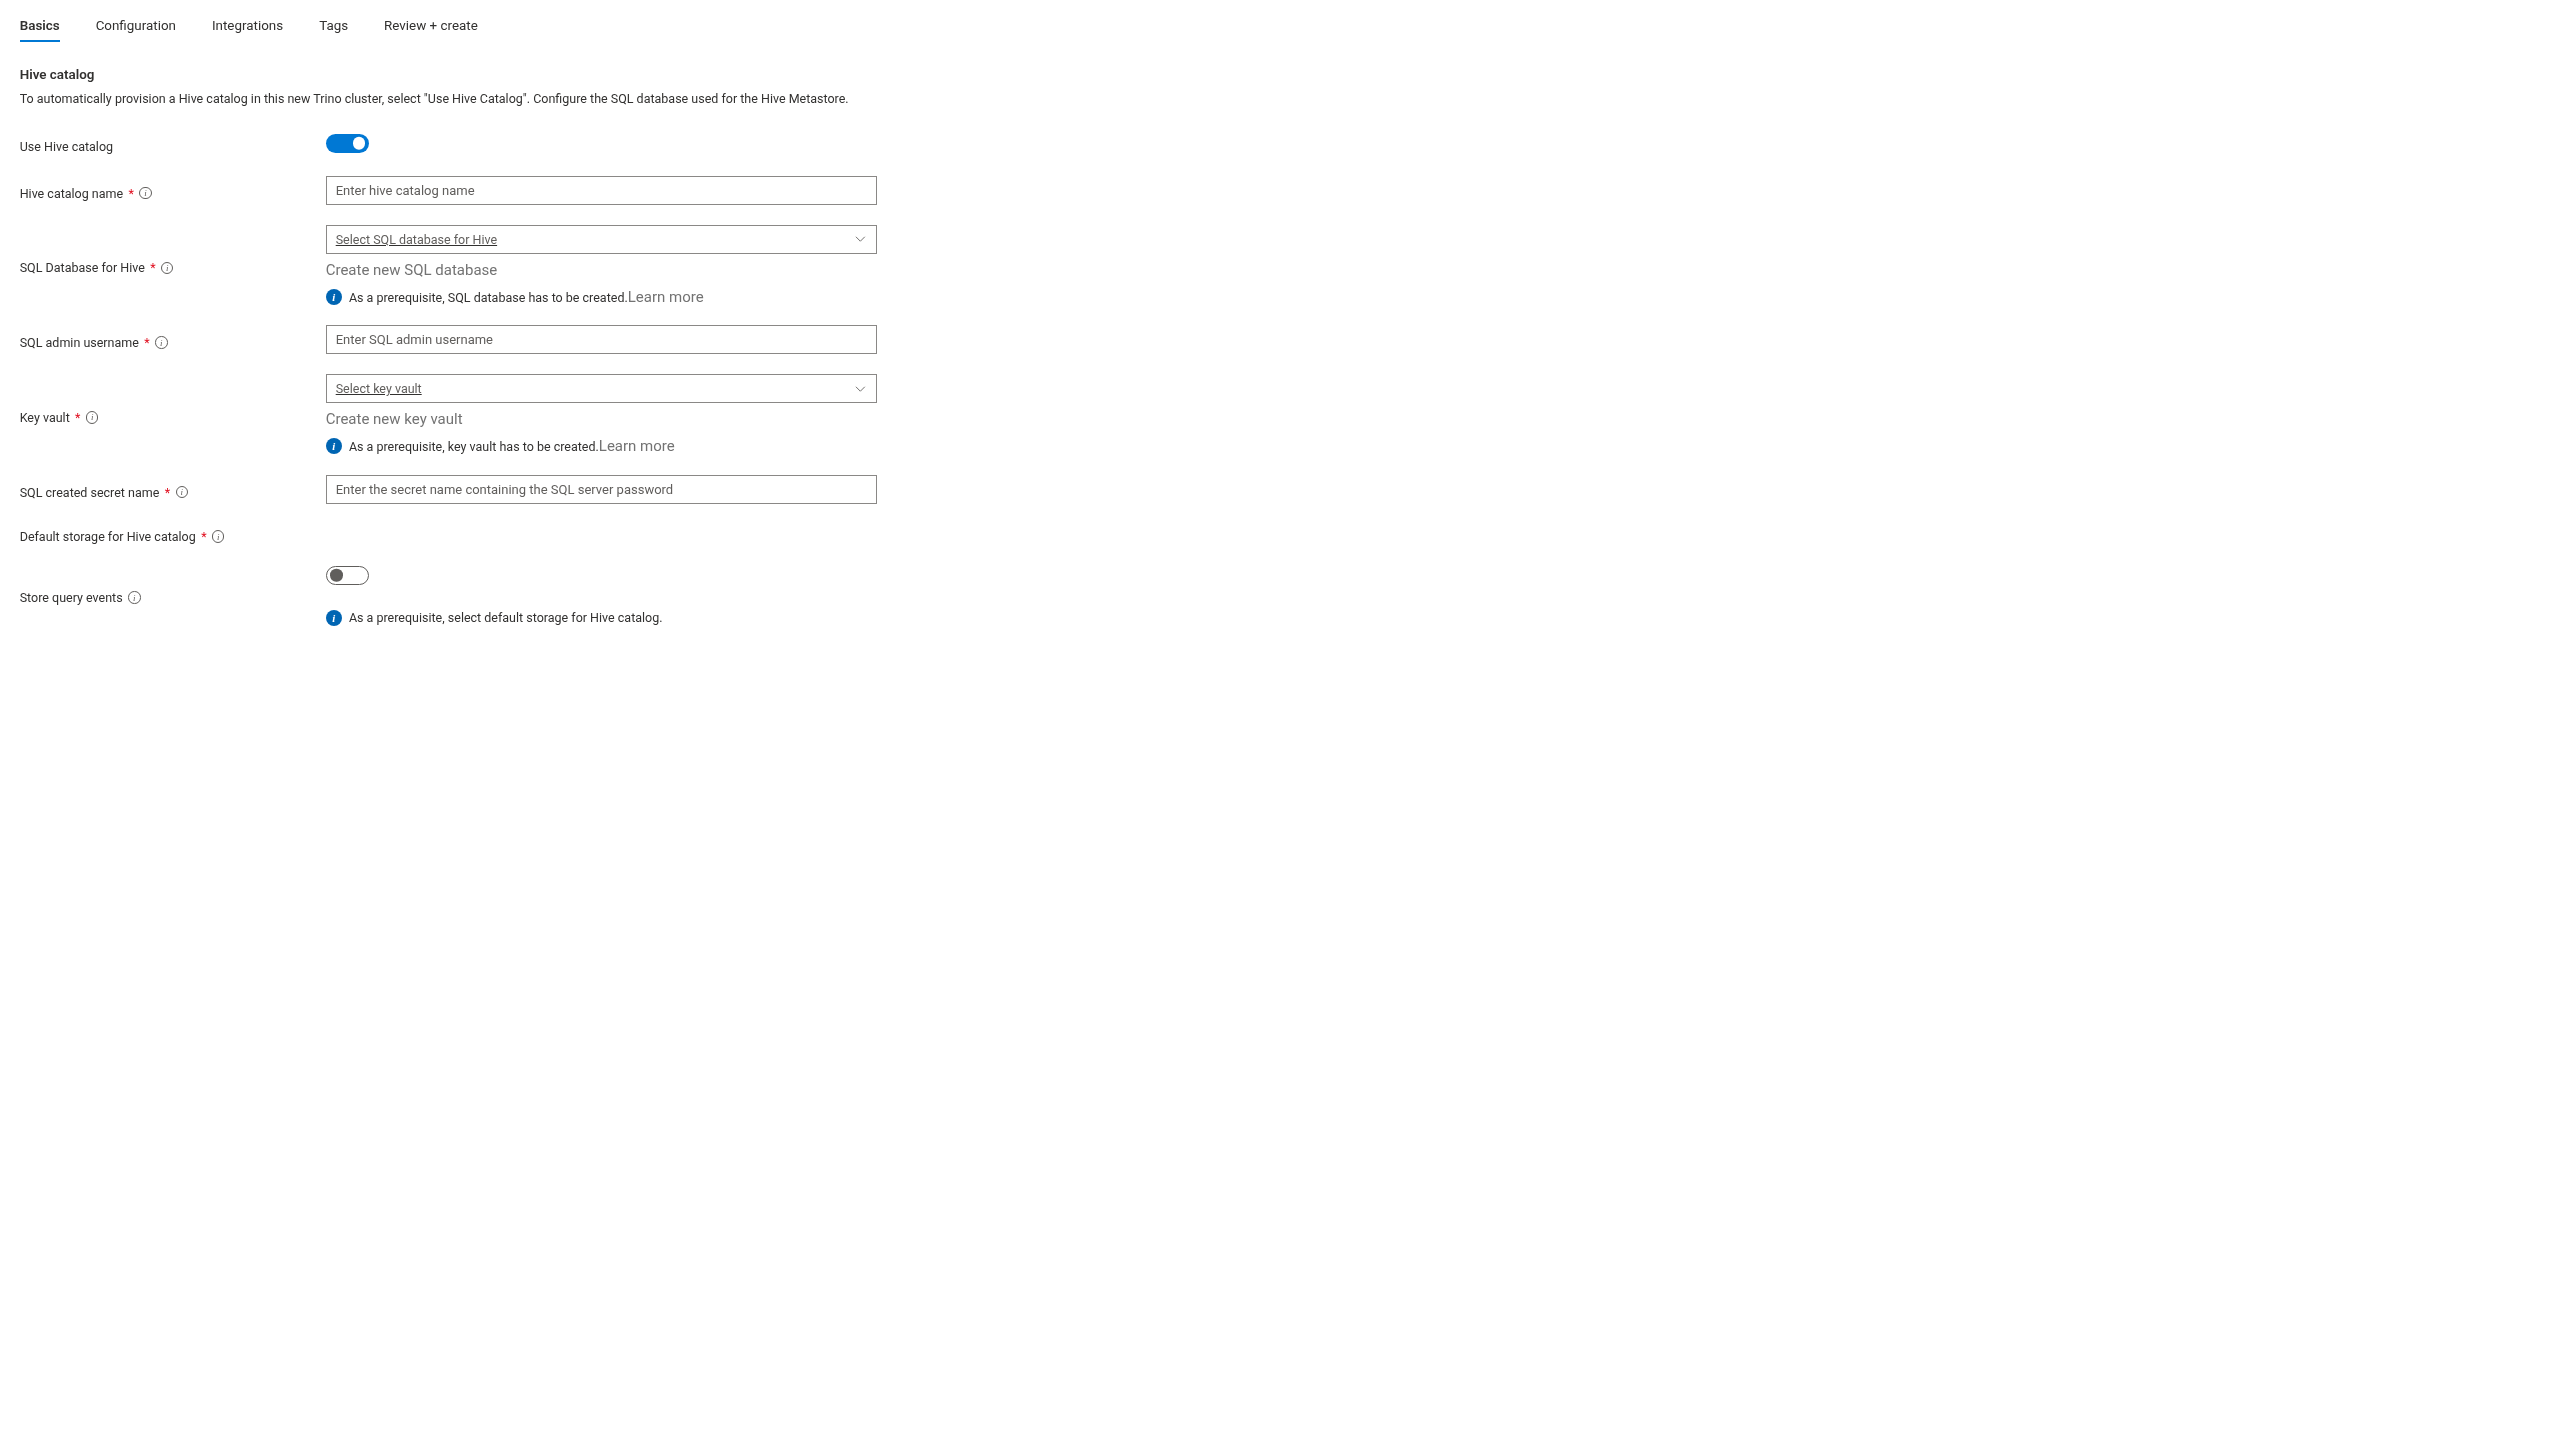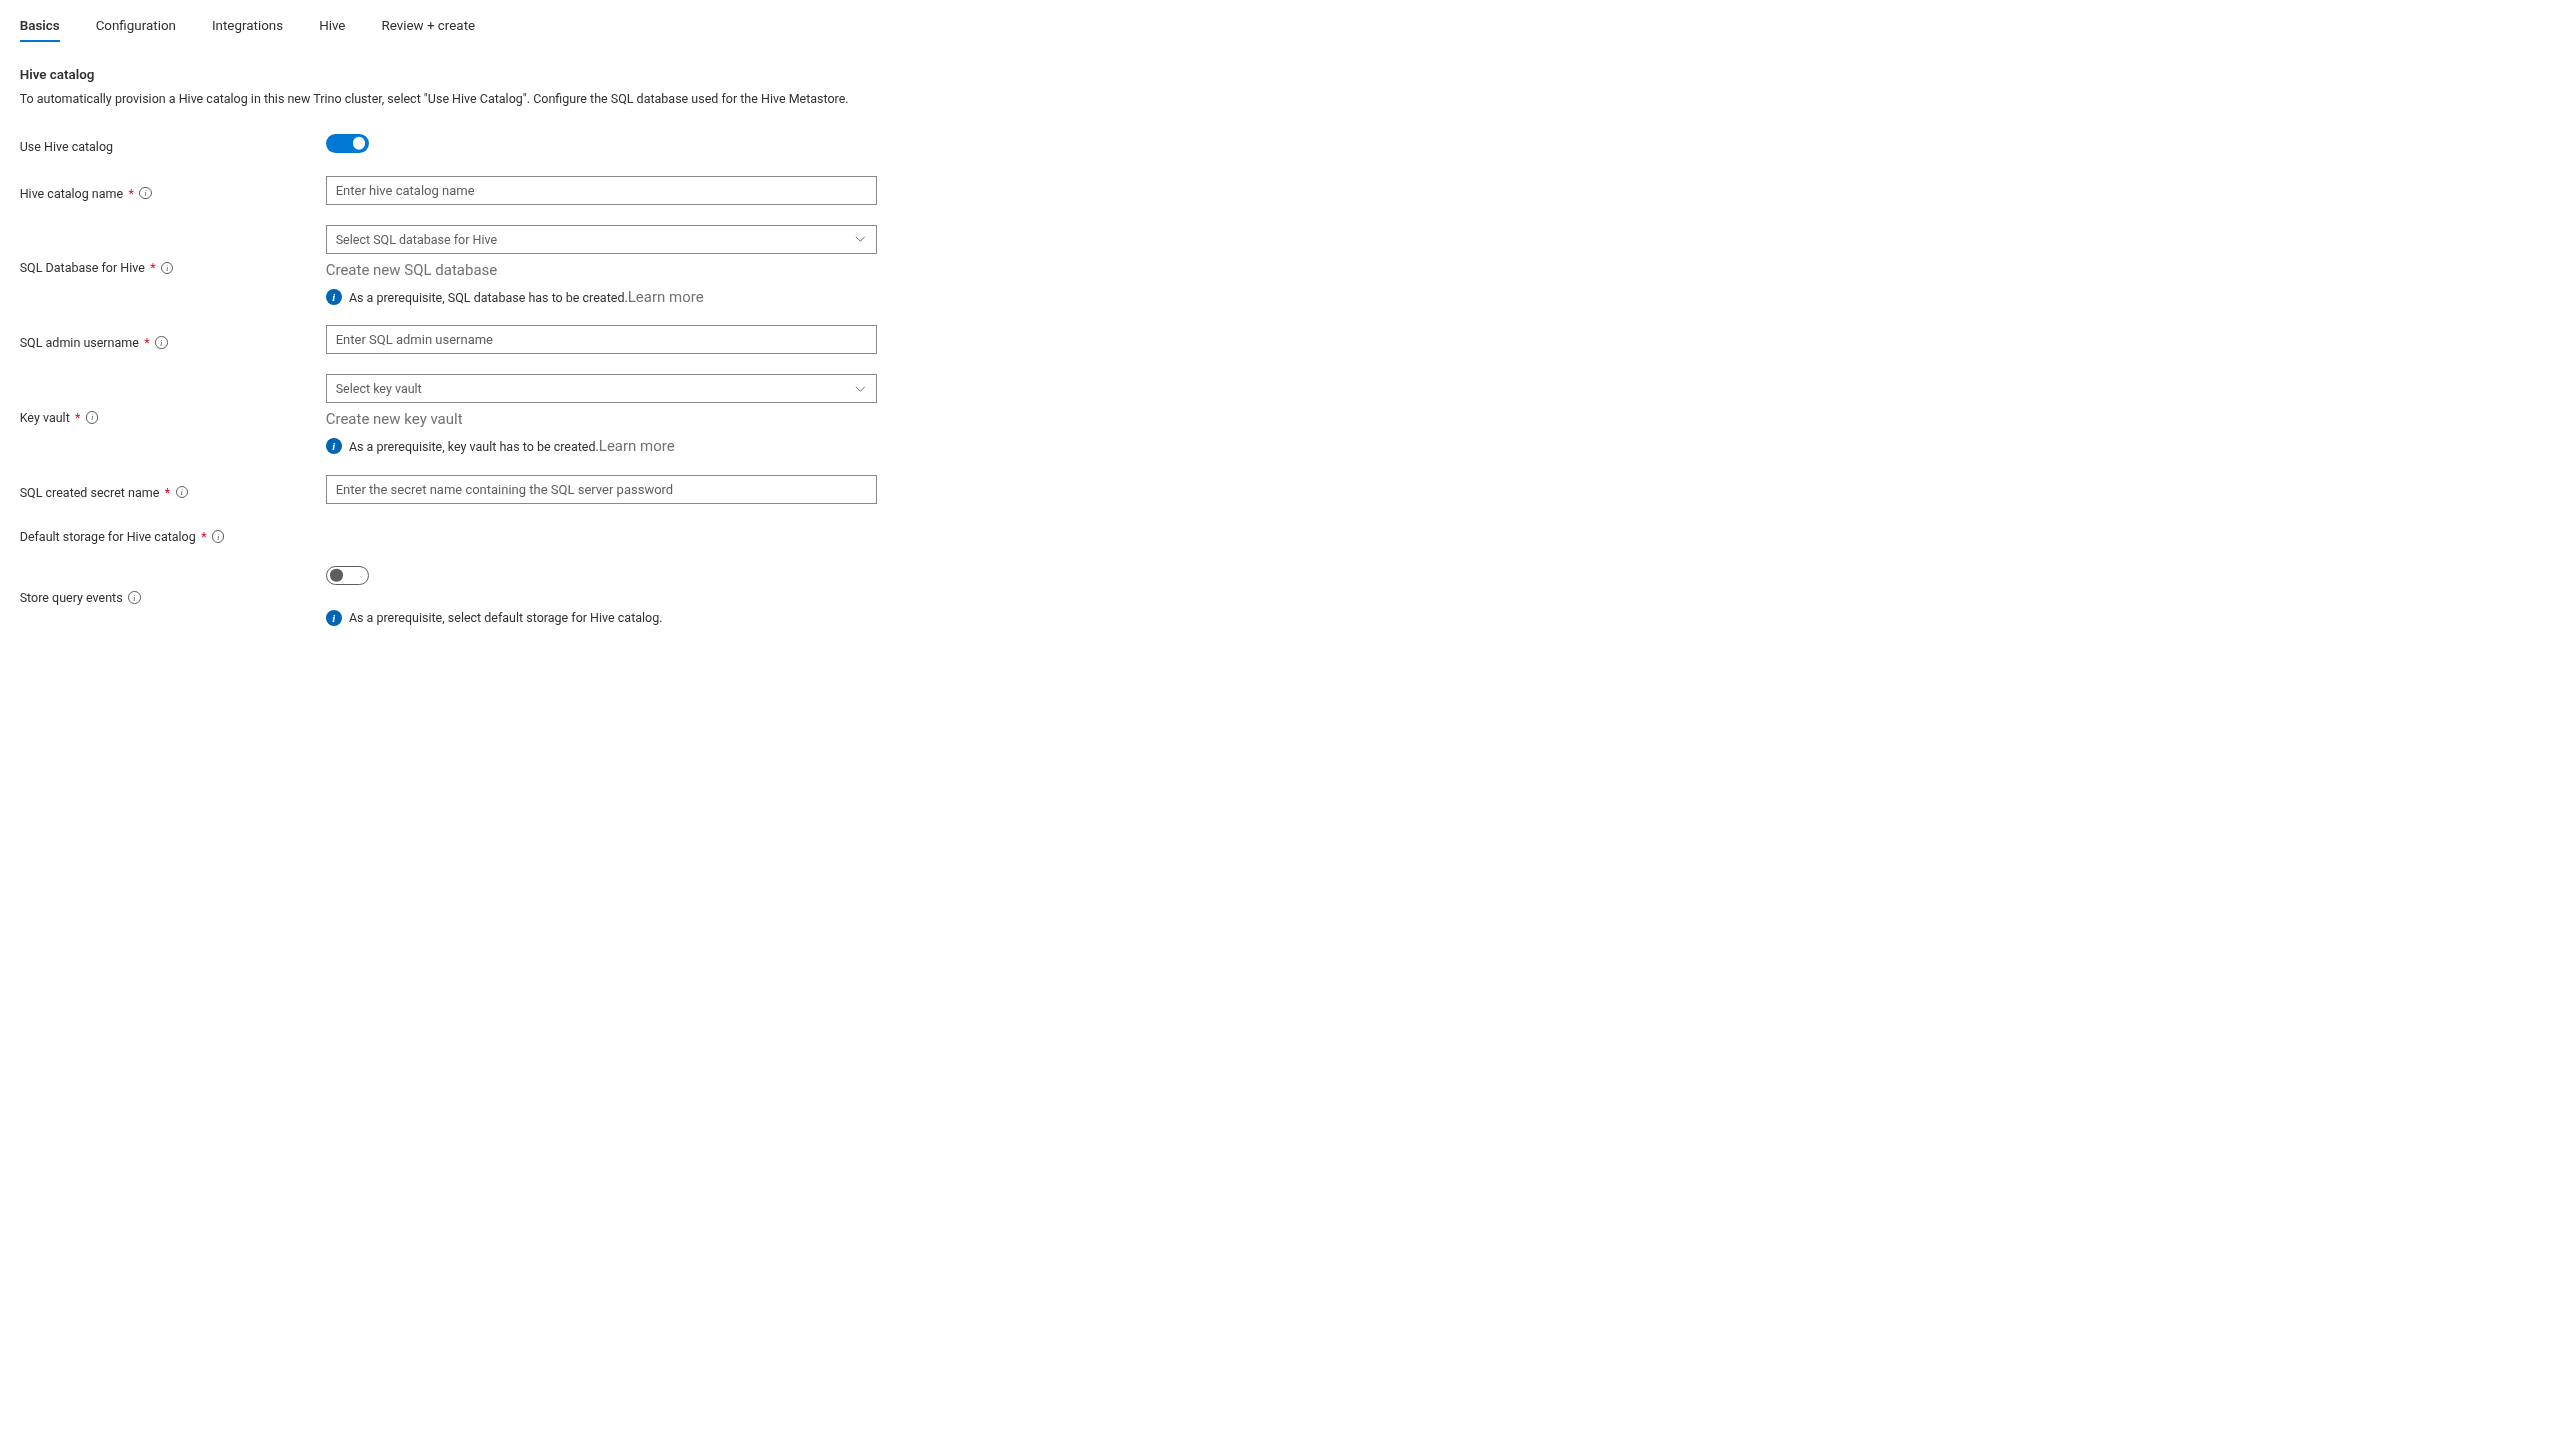--- a/index.html
+++ b/index.html
@@ -88,20 +88,21 @@
       font-family: inherit;
       color: #323130;
       background: #fff;
     }
     .text-input::placeholder {
       color: #605e5c;
     }
     .select-wrap {
       position: relative;
       width: 100%;
+      text-decoration: underline;
     }
     .select-box {
       width: 100%;
       height: 29px;
       padding: 0 32px 0 9px;
       border: 0.9px solid #8a8886;
       font-size: 12.5px;
       color: #605e5c;
       background: #fff;
       display: flex;
@@ -188,21 +189,21 @@
       left: 3.6px;
     }
   </style>
 </head>
 <body>
 
 <div class="tabs">
   <div class="tab active">Basics</div>
   <div class="tab">Configuration</div>
   <div class="tab">Integrations</div>
-  <div class="tab">Hive</div>
+  <div class="tab">Tags</div>
   <div class="tab">Review + create</div>
 </div>
 
 <div class="section-title">Hive catalog</div>
 <div class="section-desc">To automatically provision a Hive catalog in this new Trino cluster, select "Use Hive Catalog". Configure the SQL database used for the Hive Metastore.</div>
 
 <div class="form-row">
   <div class="label-col">
     <span>Use Hive catalog</span>
   </div>

